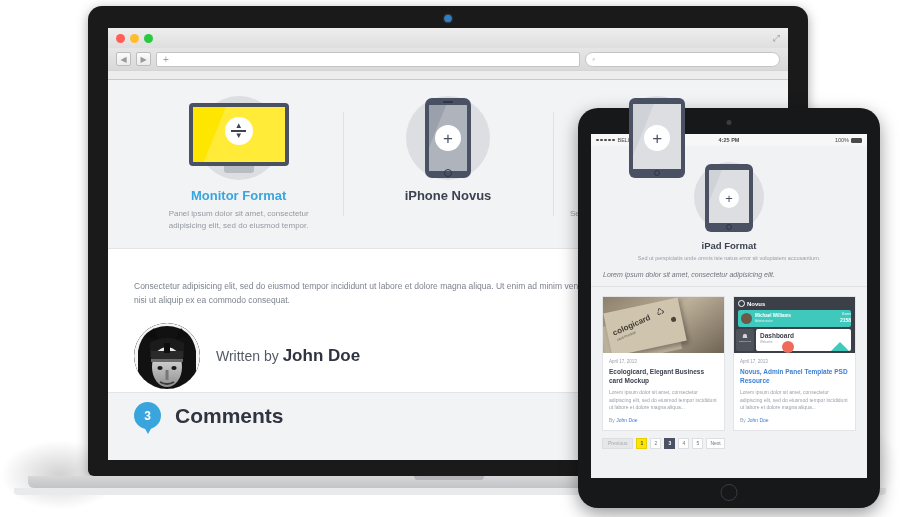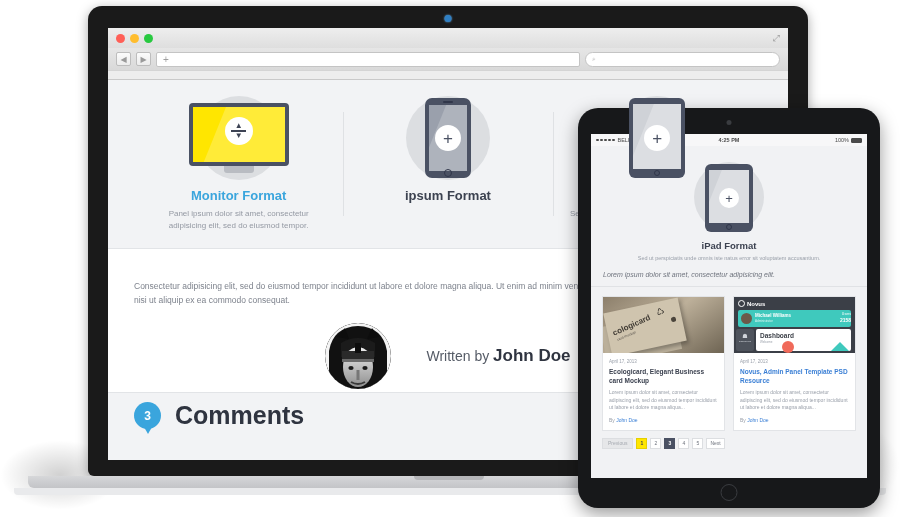--- a/index.html
+++ b/index.html
@@ -142,21 +142,21 @@
   .fmt-title.accent { color:#3aa5dd; }
   .fmt-desc { font-size:8px; line-height:12px; color:#9499a3; margin-top:5px; padding:0 6px; }
 
   #article-section {
     background:#fff; border-top:1px solid #e2e4e7;
     padding:16px 26px 0 26px; height:190px; position:relative;
   }
   #article-heading { font-size:15px; color:#2f3440; }
   #article-heading .num { font-size:18px; font-weight:bold; }
   #article-body { font-size:8.5px; line-height:14px; color:#7e838d; margin-top:14px; }
-  #byline-row { display:flex; align-items:center; margin-top:16px; gap:35px;justify-content:center; }
+  #byline-row { display:flex; align-items:center; margin-top:16px; gap:16px; }
   #avatar {
     width:66px; height:66px; border-radius:50%; overflow:hidden;
     background:#222; flex-shrink:0;
   }
   #byline-text { font-size:14px; color:#555b66; }
   #byline-text b { font-size:17px; color:#2f3440; }
   #like-button {
     position:absolute; right:26px; bottom:52px;
     background:#5f4b8b; color:#fff; border-radius:3px;
     padding:4px 7px; display:flex; align-items:center; gap:4px;
@@ -172,21 +172,21 @@
   #comments-badge {
     width:27px; height:27px; border-radius:50%; background:#3aa5dd;
     color:#fff; font-size:12px; font-weight:bold;
     display:flex; align-items:center; justify-content:center; position:relative;
   }
   #comments-badge::after{
     content:""; position:absolute; left:50%; bottom:-5px; transform:translateX(-50%);
     border-left:4px solid transparent; border-right:4px solid transparent;
     border-top:7px solid #3aa5dd;
   }
-  #comments-label { font-size:25px; font-weight:bold; color:#2f3440; }
+  #comments-label { font-size:21px; font-weight:bold; color:#2f3440; }
 
   
   #laptop-base {
     position:absolute; left:28px; top:476px; width:842px; height:12px;
     background:linear-gradient(#d6d7d9,#c3c4c7);
     border-radius:0 0 6px 6px;
   }
   #laptop-notch {
     position:absolute; left:50%; top:0; transform:translateX(-50%);
     width:70px; height:4px; background:#b4b5b8; border-radius:0 0 5px 5px;
@@ -364,21 +364,21 @@
               <div class="dev-disc"></div>
               <div class="phone-graphic">
                 <div class="phone-body">
                   <div class="phone-speaker"></div>
                   <div class="phone-screen"></div>
                   <div class="phone-home"></div>
                 </div>
                 <div class="plus-btn">+</div>
               </div>
             </div>
-            <div class="fmt-title">ipsum Format</div>
+            <div class="fmt-title">iPhone Novus</div>
           </div>
 
           <div class="format-col">
             <div class="dev-wrap">
               <div class="dev-disc"></div>
               <div class="tablet-graphic">
                 <div class="tablet-body">
                   <div class="tablet-screen"></div>
                   <div class="tablet-home"></div>
                 </div>

